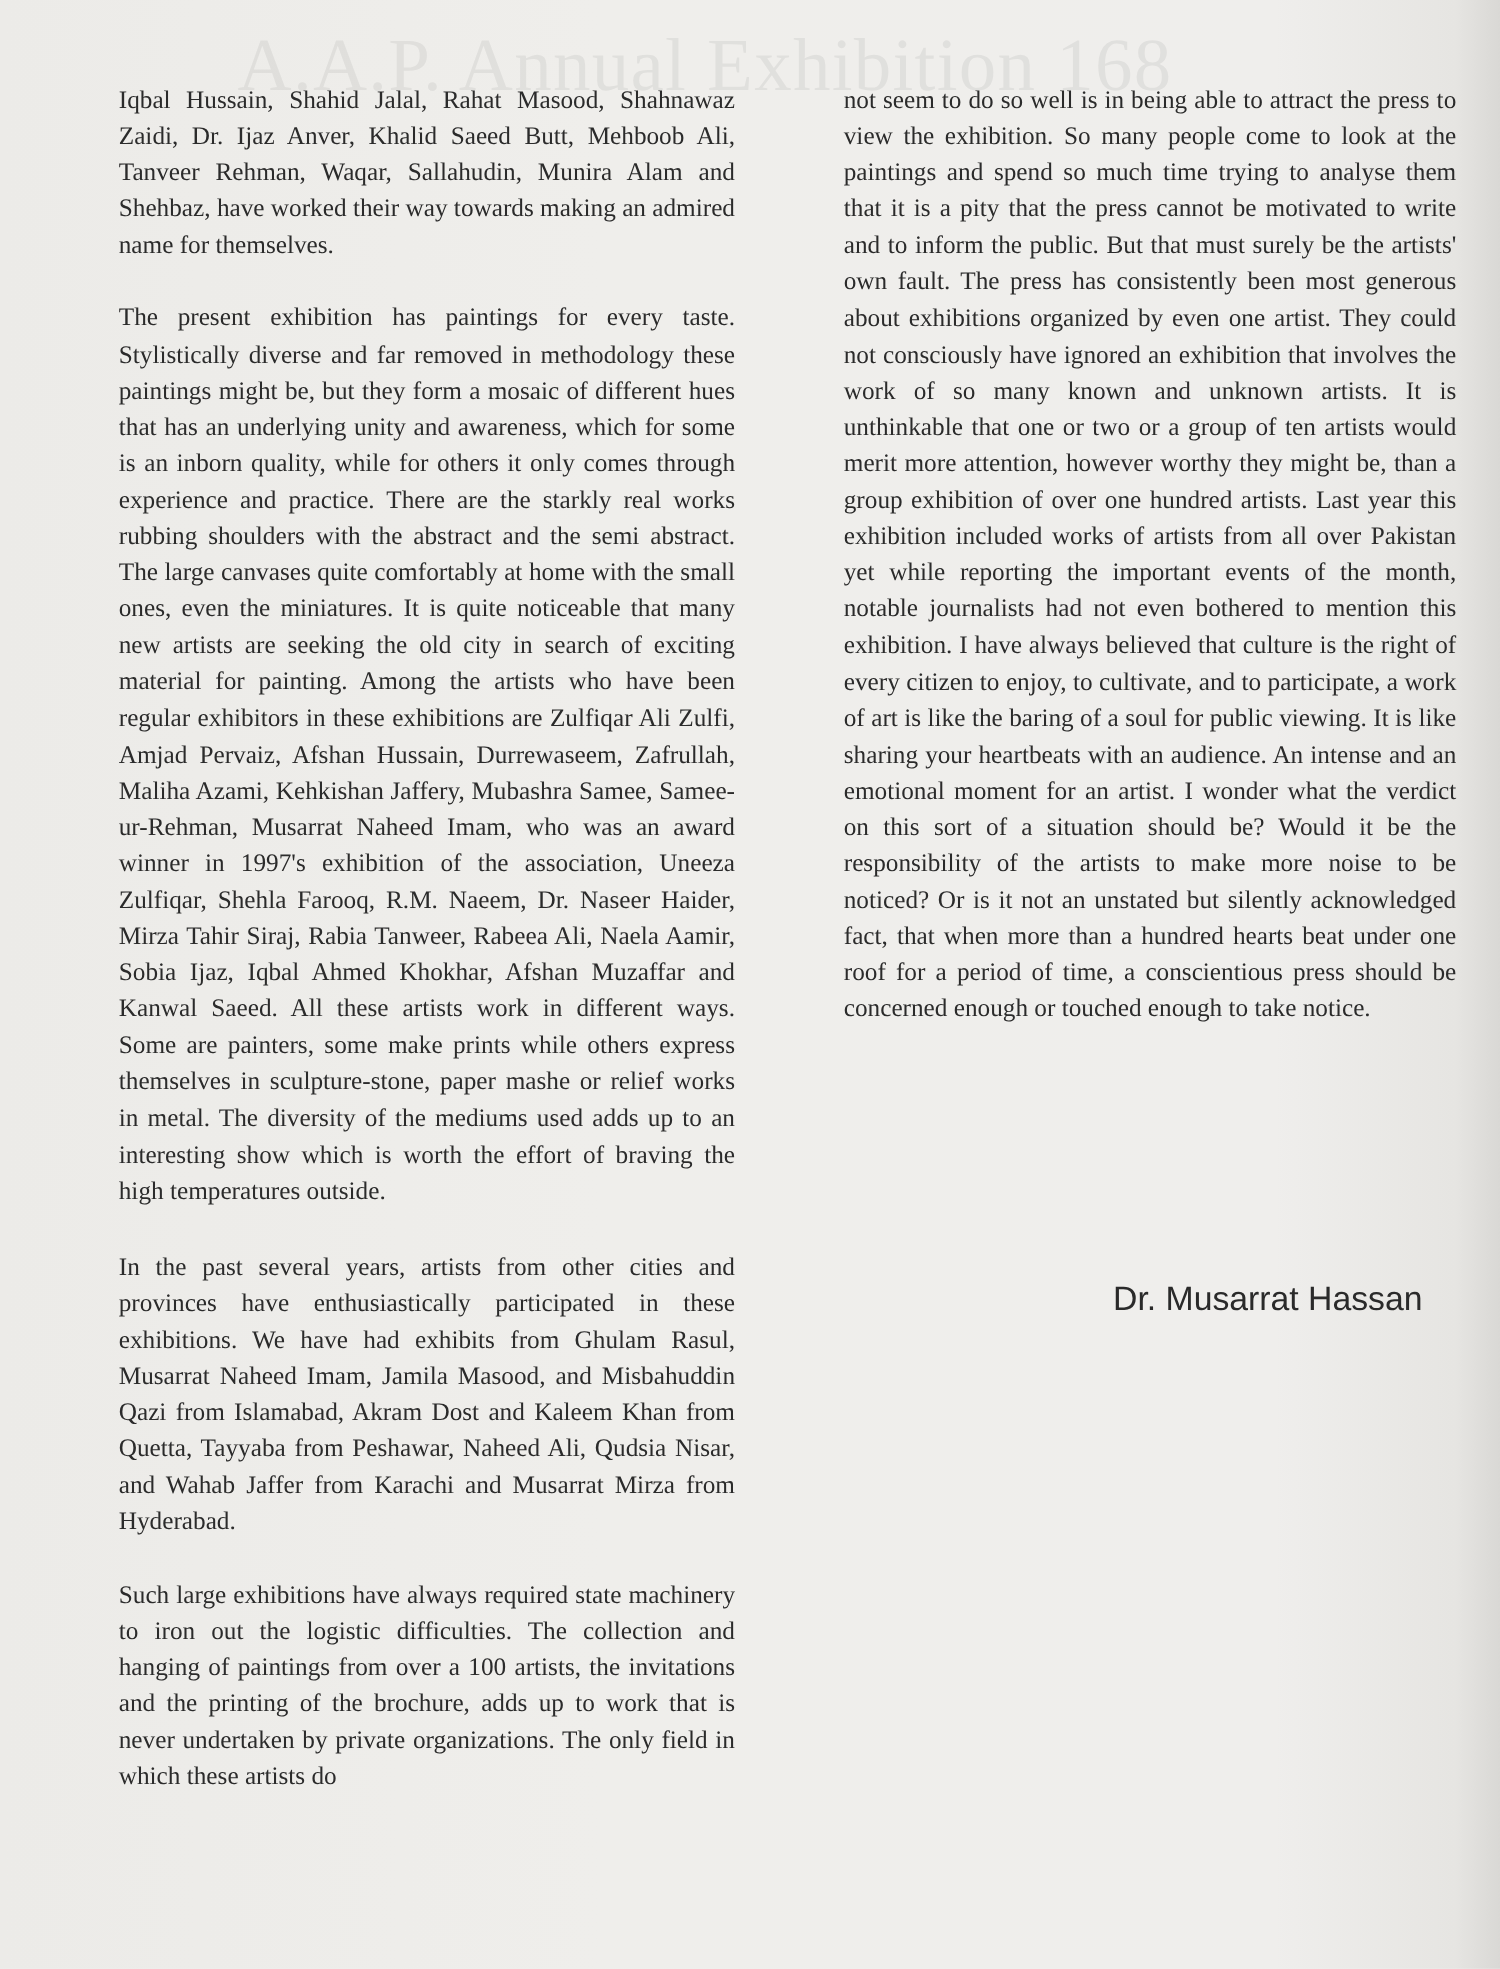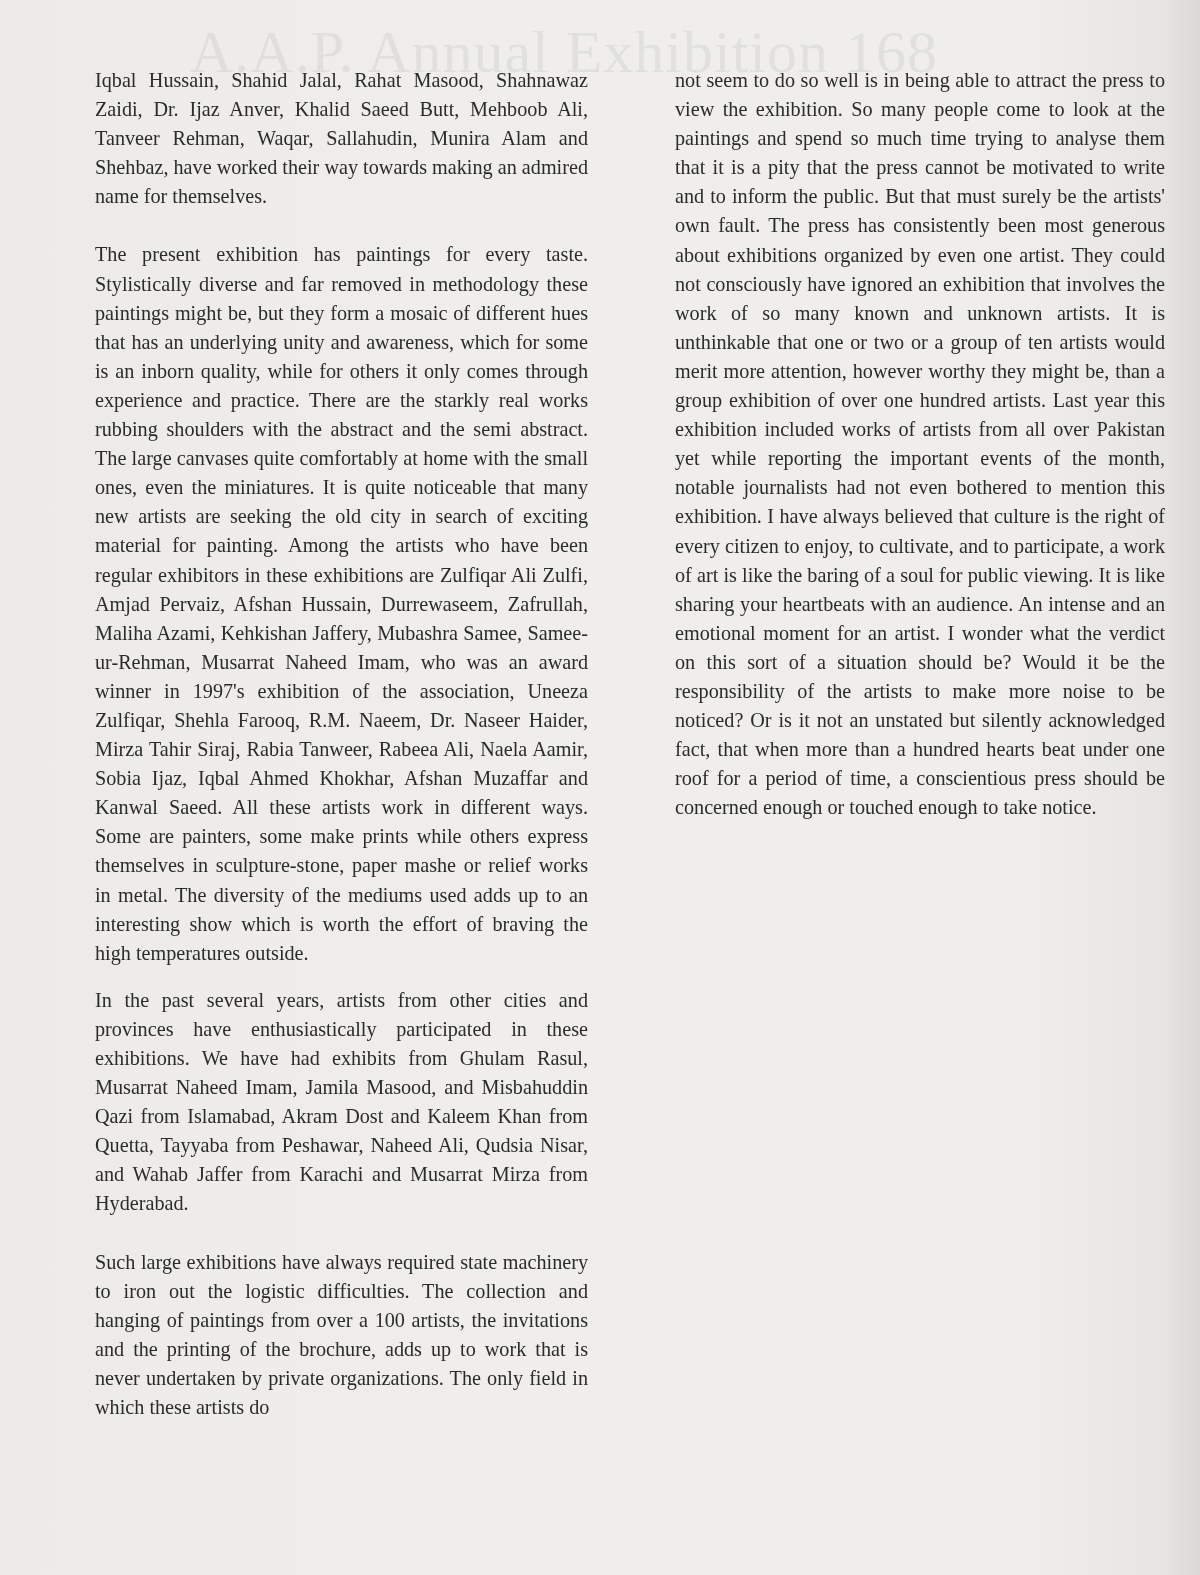--- a/index.html
+++ b/index.html
@@ -43,21 +43,21 @@
     left: 95px;
     width: 493px;
   }
   .col-right {
     left: 675px;
     width: 490px;
   }
   .para {
     margin: 0 0 29px 0;
   }
-  .col-left .para:nth-child(2) { margin-bottom: 18px; }
+  .col-left .para:nth-child(2) { margin-bottom: 32px; }
   .signature {
     position: absolute;
     top: 1024px;
     right: 62px;
     font-family: "Liberation Sans", "DejaVu Sans", sans-serif;
     font-size: 27px;
     color: #2a2a2a;
     white-space: nowrap;
   }
 </style>
@@ -72,14 +72,15 @@
     <p class="para">Iqbal Hussain, Shahid Jalal, Rahat Masood, Shahnawaz Zaidi, Dr. Ijaz Anver, Khalid Saeed Butt, Mehboob Ali, Tanveer Rehman, Waqar, Sallahudin, Munira Alam and Shehbaz, have worked their way towards making an admired name for themselves.</p>
     <p class="para">The present exhibition has paintings for every taste. Stylistically diverse and far removed in methodology these paintings might be, but they form a mosaic of different hues that has an underlying unity and awareness, which for some is an inborn quality, while for others it only comes through experience and practice. There are the starkly real works rubbing shoulders with the abstract and the semi abstract. The large canvases quite comfortably at home with the small ones, even the miniatures. It is quite noticeable that many new artists are seeking the old city in search of exciting material for painting. Among the artists who have been regular exhibitors in these exhibitions are Zulfiqar Ali Zulfi, Amjad Pervaiz, Afshan Hussain, Durrewaseem, Zafrullah, Maliha Azami, Kehkishan Jaffery, Mubashra Samee, Samee-ur-Rehman, Musarrat Naheed Imam, who was an award winner in 1997's exhibition of the association, Uneeza Zulfiqar, Shehla Farooq, R.M. Naeem, Dr. Naseer Haider, Mirza Tahir Siraj, Rabia Tanweer, Rabeea Ali, Naela Aamir, Sobia Ijaz, Iqbal Ahmed Khokhar, Afshan Muzaffar and Kanwal Saeed. All these artists work in different ways. Some are painters, some make prints while others express themselves in sculpture-stone, paper mashe or relief works in metal. The diversity of the mediums used adds up to an interesting show which is worth the effort of braving the high temperatures outside.</p>
     <p class="para">In the past several years, artists from other cities and provinces have enthusiastically participated in these exhibitions. We have had exhibits from Ghulam Rasul, Musarrat Naheed Imam, Jamila Masood, and Misbahuddin Qazi from Islamabad, Akram Dost and Kaleem Khan from Quetta, Tayyaba from Peshawar, Naheed Ali, Qudsia Nisar, and Wahab Jaffer from Karachi and Musarrat Mirza from Hyderabad.</p>
     <p class="para">Such large exhibitions have always required state machinery to iron out the logistic difficulties. The collection and hanging of paintings from over a 100 artists, the invitations and the printing of the brochure, adds up to work that is never undertaken by private organizations. The only field in which these artists do</p>
   </div>
 
   <div class="column col-right">
     <p class="para">not seem to do so well is in being able to attract the press to view the exhibition. So many people come to look at the paintings and spend so much time trying to analyse them that it is a pity that the press cannot be motivated to write and to inform the public. But that must surely be the artists' own fault. The press has consistently been most generous about exhibitions organized by even one artist. They could not consciously have ignored an exhibition that involves the work of so many known and unknown artists. It is unthinkable that one or two or a group of ten artists would merit more attention, however worthy they might be, than a group exhibition of over one hundred artists. Last year this exhibition included works of artists from all over Pakistan yet while reporting the important events of the month, notable journalists had not even bothered to mention this exhibition. I have always believed that culture is the right of every citizen to enjoy, to cultivate, and to participate, a work of art is like the baring of a soul for public viewing. It is like sharing your heartbeats with an audience. An intense and an emotional moment for an artist. I wonder what the verdict on this sort of a situation should be? Would it be the responsibility of the artists to make more noise to be noticed? Or is it not an unstated but silently acknowledged fact, that when more than a hundred hearts beat under one roof for a period of time, a conscientious press should be concerned enough or touched enough to take notice.</p>
   </div>
 
+  <div class="signature">Dr. Musarrat Hassan</div>
 
 </div>
 
 </body></html>

